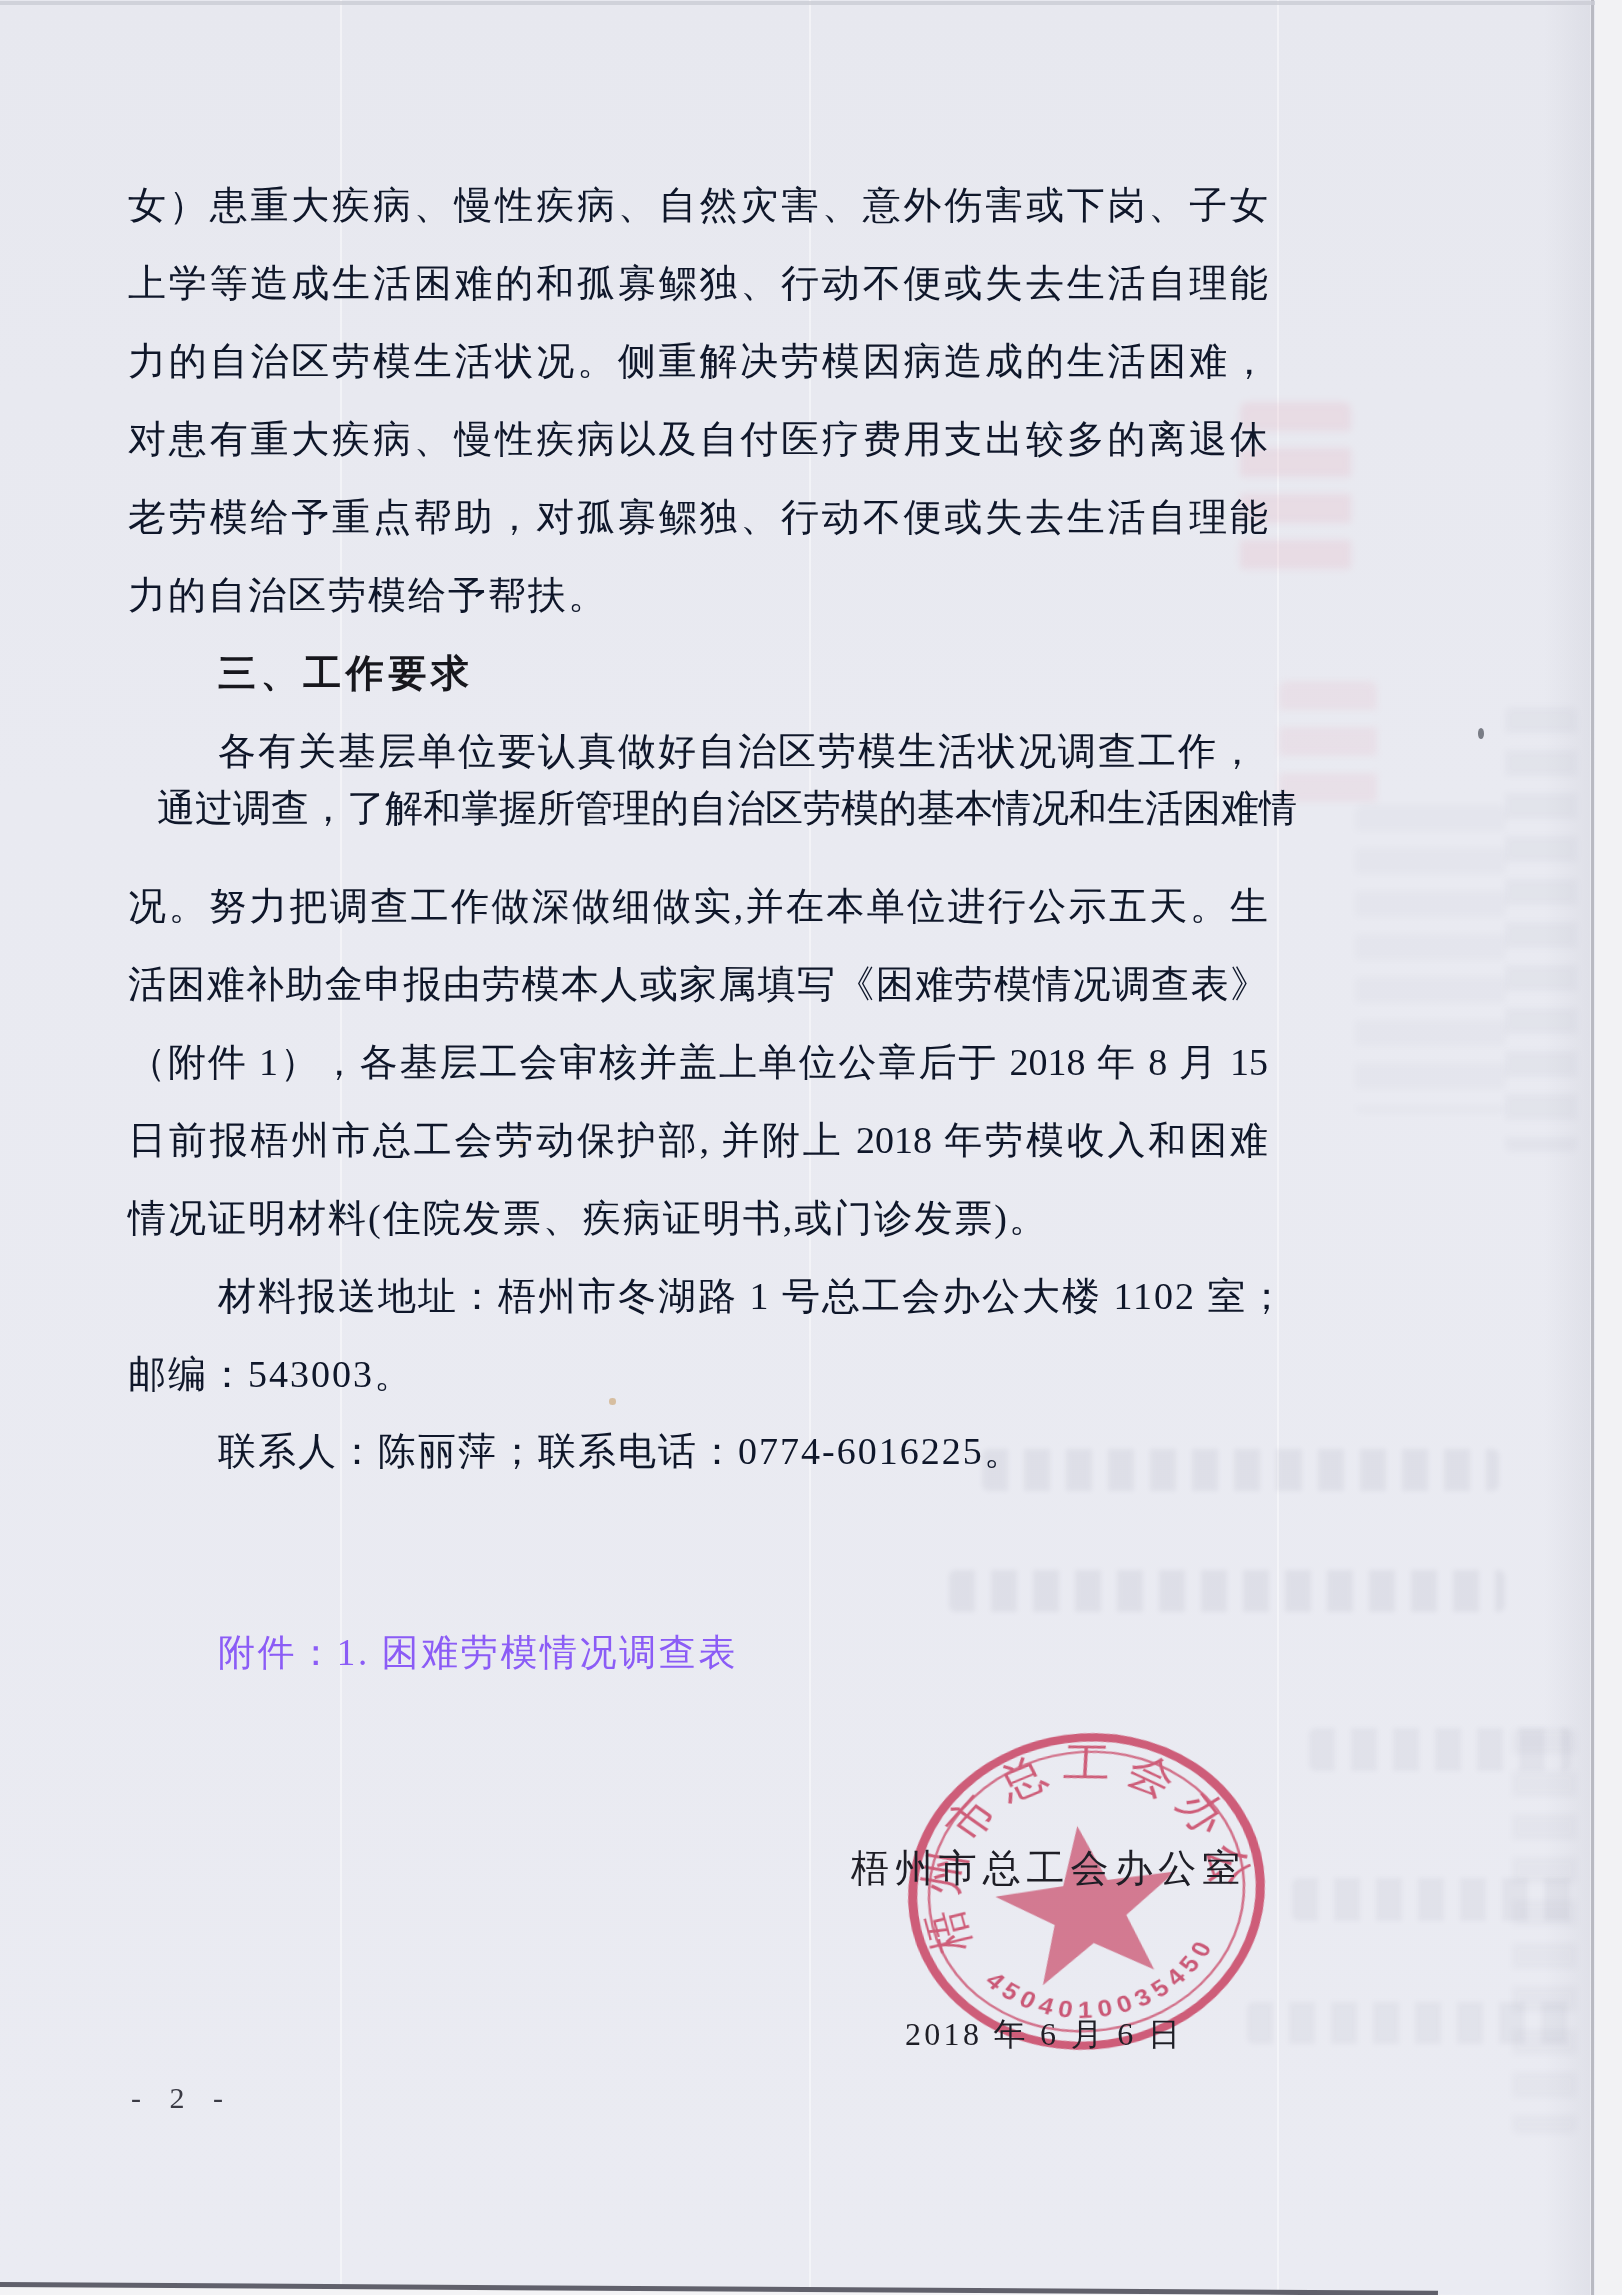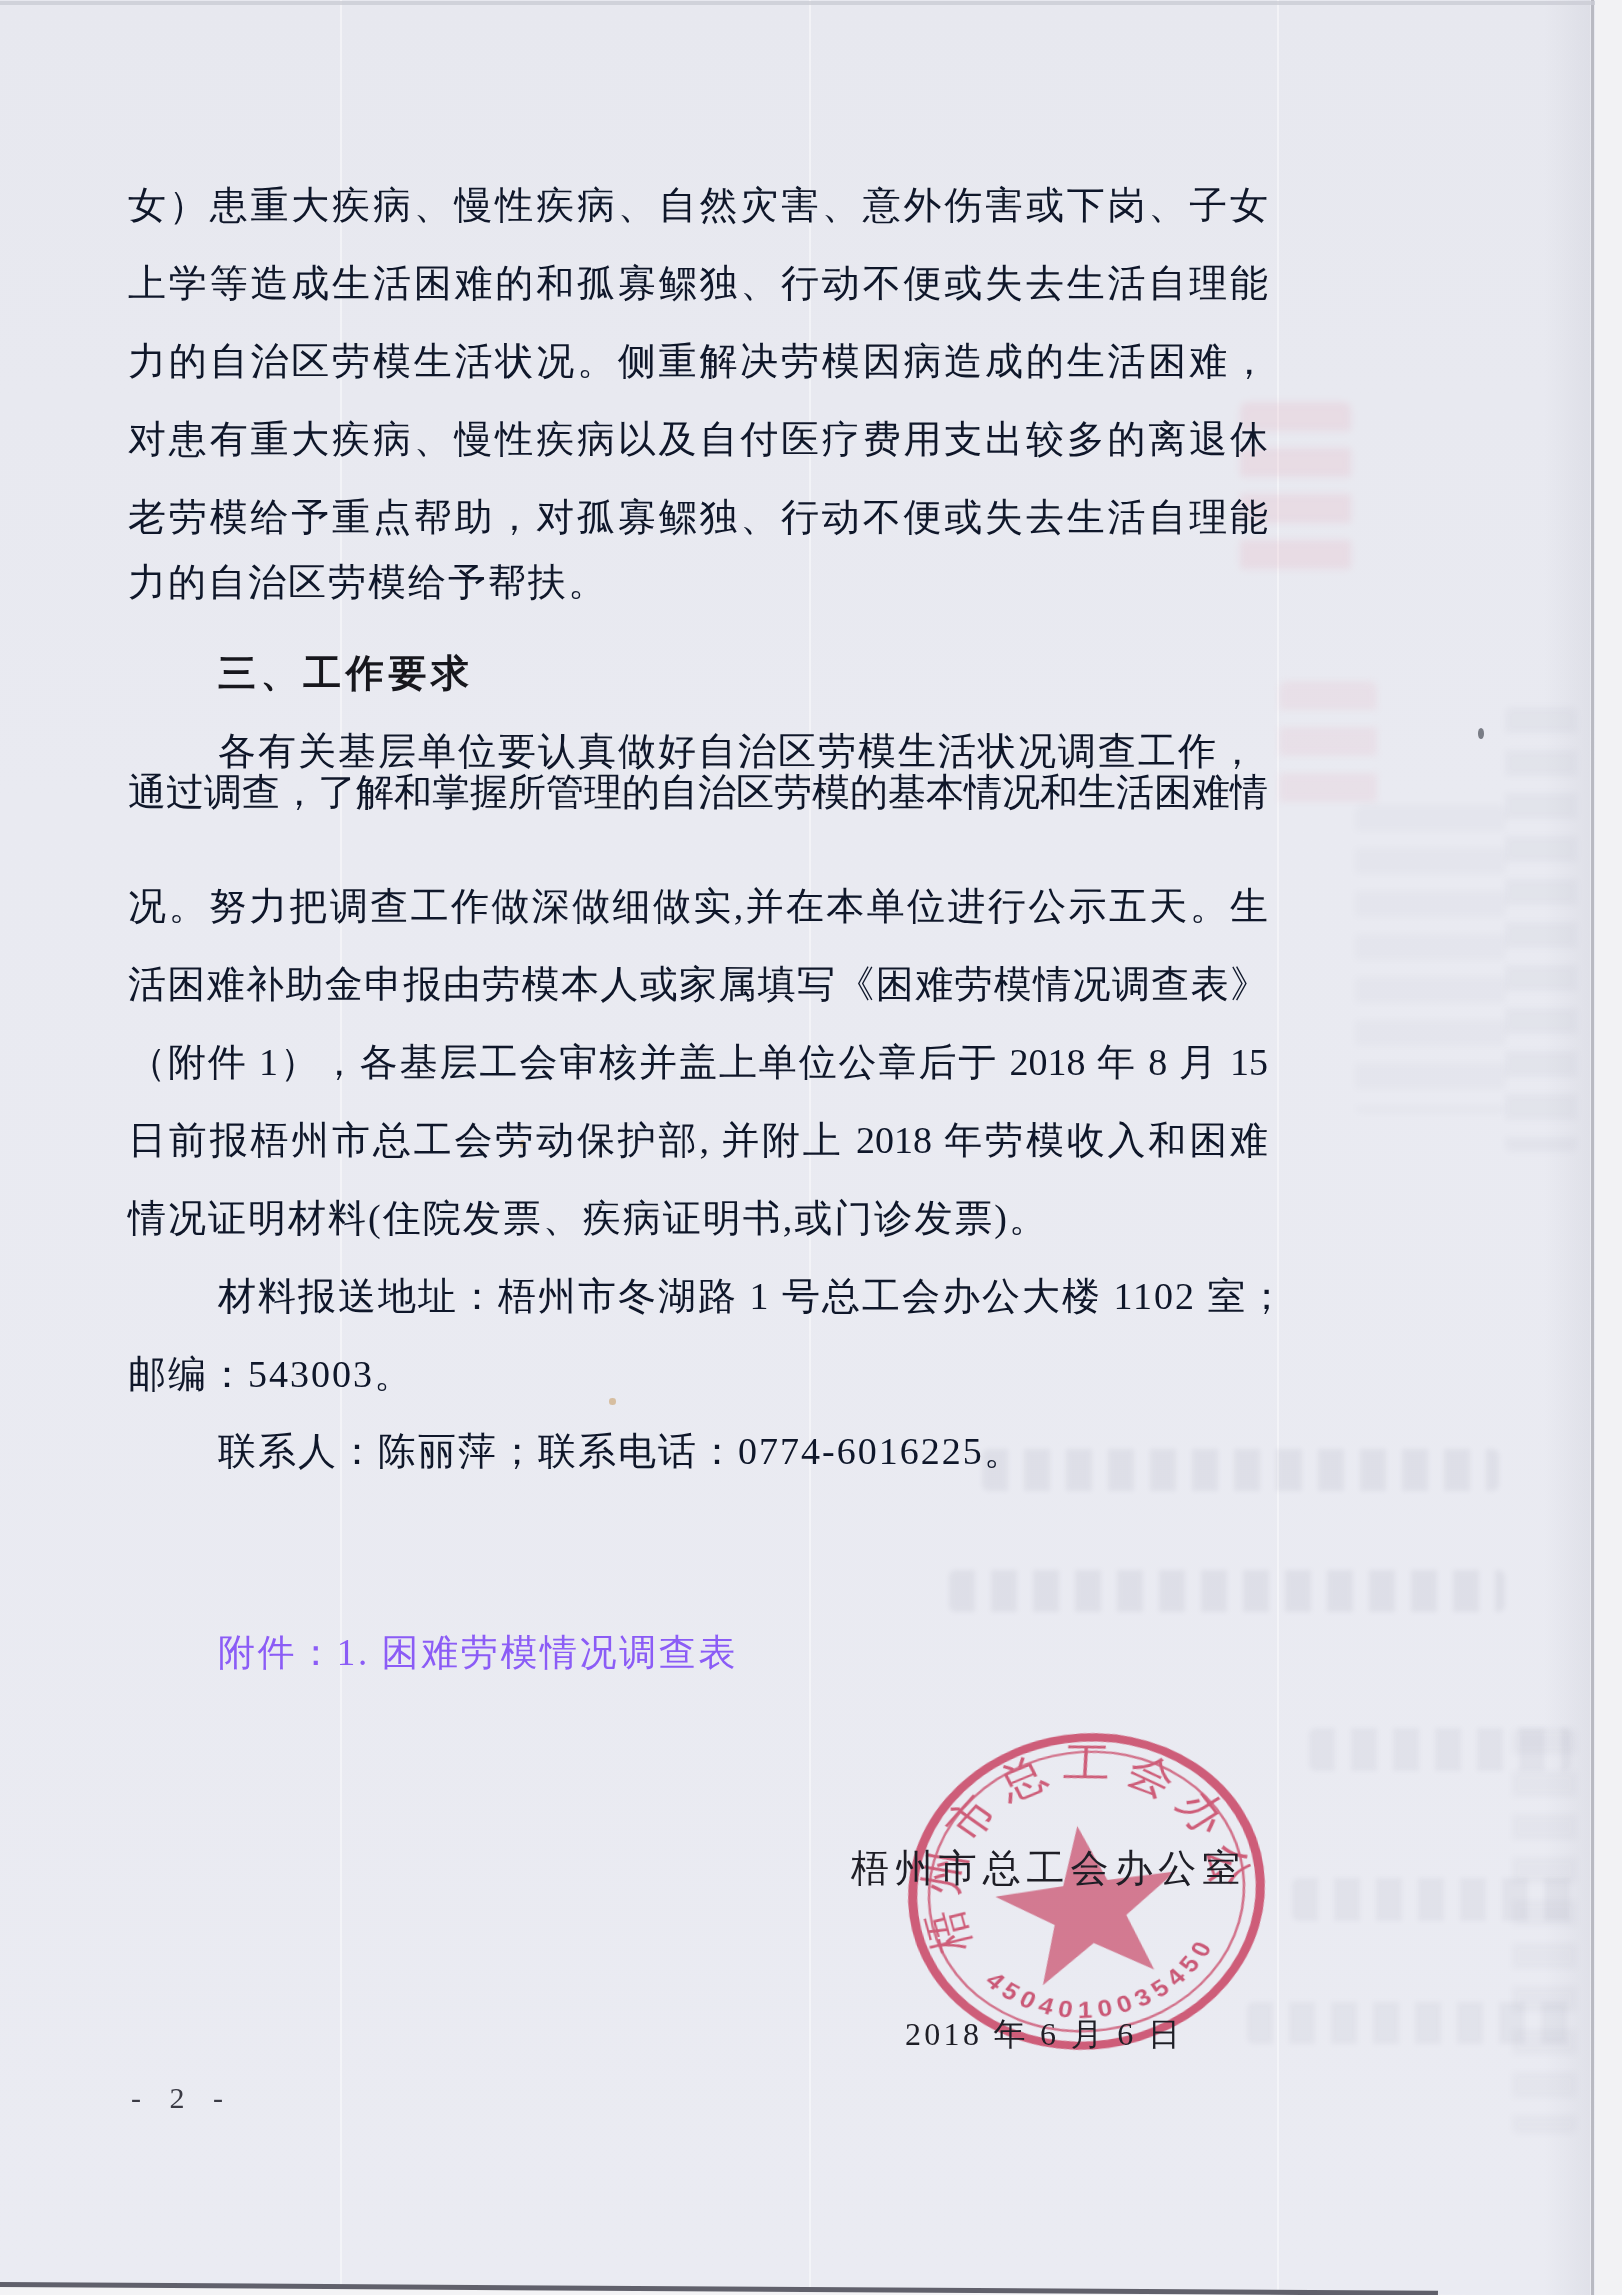--- a/index.html
+++ b/index.html
@@ -76,24 +76,24 @@
     <div class="speck" style="left: 1602px; top: 2000px; width: 5.2px; height: 6.5px; opacity: 0.7; background: rgb(138, 141, 150);"></div>
     <div class="speck" style="left: 520px; top: 1140px; width: 5.2px; height: 7.9px; opacity: 0.5; background: rgb(200, 144, 62);"></div>
   </div>
 
 <div id="doc-body">
     <div class="line full" style="top: 169px;">女）患重大疾病、慢性疾病、自然灾害、意外伤害或下岗、子女</div>
     <div class="line full" style="top: 247px;">上学等造成生活困难的和孤寡鳏独、行动不便或失去生活自理能</div>
     <div class="line full" style="top: 325px;">力的自治区劳模生活状况。侧重解决劳模因病造成的生活困难，</div>
     <div class="line full" style="top: 403px;">对患有重大疾病、慢性疾病以及自付医疗费用支出较多的离退休</div>
     <div class="line full" style="top: 481px;">老劳模给予重点帮助，对孤寡鳏独、行动不便或失去生活自理能</div>
-    <div class="line left" style="top: 546px;">力的自治区劳模给予帮扶。</div>
+    <div class="line left" style="top: 559px;">力的自治区劳模给予帮扶。</div>
     <div class="line heading" style="top: 637px;">三、工作要求</div>
     <div class="line indent" style="top: 715px;">各有关基层单位要认真做好自治区劳模生活状况调查工作，</div>
-    <div class="line full" style="top: 756px;">通过调查，了解和掌握所管理的自治区劳模的基本情况和生活困难情</div>
+    <div class="line full" style="top: 772px; margin-left: 29px;">通过调查，了解和掌握所管理的自治区劳模的基本情况和生活困难情</div>
     <div class="line full" style="top: 870px;">况。努力把调查工作做深做细做实,并在本单位进行公示五天。生</div>
     <div class="line full" style="top: 948px;">活困难补助金申报由劳模本人或家属填写《困难劳模情况调查表》</div>
     <div class="line full" style="top: 1026px;">（附件 1），各基层工会审核并盖上单位公章后于 2018 年 8 月 15</div>
     <div class="line full" style="top: 1104px;">日前报梧州市总工会劳动保护部, 并附上 2018 年劳模收入和困难</div>
     <div class="line left" style="top: 1182px;">情况证明材料(住院发票、疾病证明书,或门诊发票)。</div>
     <div class="line indent" style="top: 1260px;">材料报送地址：梧州市冬湖路 1 号总工会办公大楼 1102 室；</div>
     <div class="line left" style="top: 1338px;">邮编：543003。</div>
     <div class="line indent" style="top: 1415px;">联系人：陈丽萍；联系电话：0774-6016225。</div>
   </div>
 

